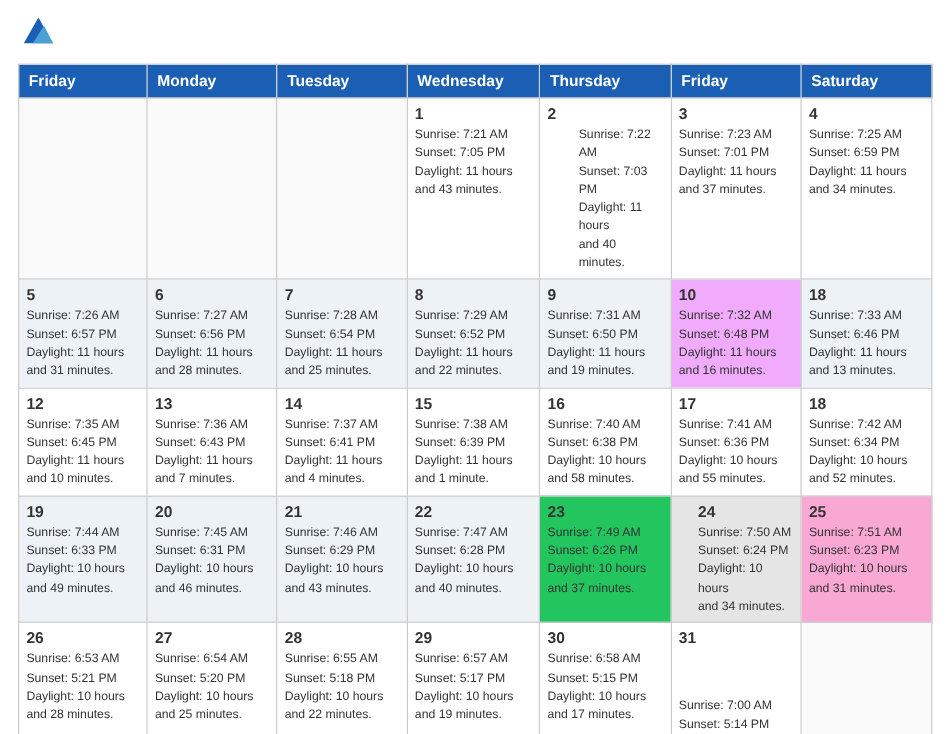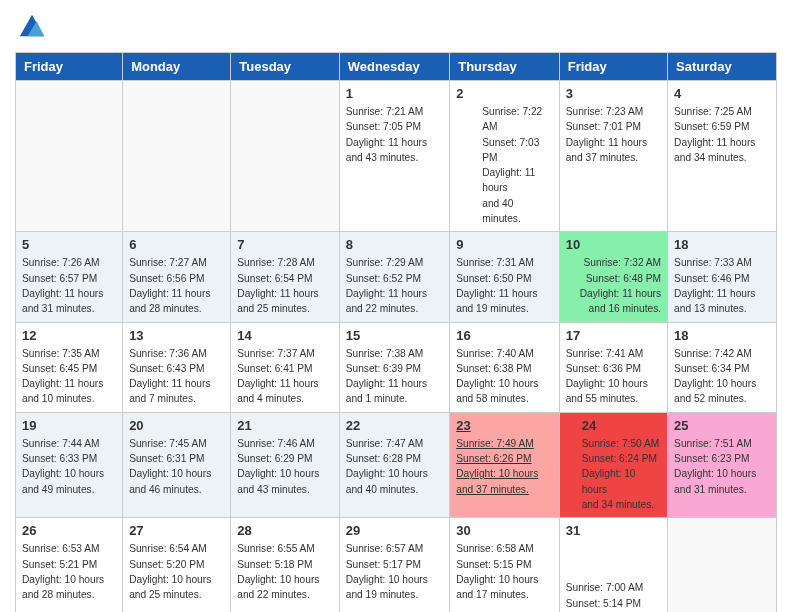--- a/index.html
+++ b/index.html
@@ -189,23 +189,23 @@
 Daylight: 11 hours
 and 22 minutes.</div>
           </td>
           <td style="background: rgb(237, 242, 247);">
             <span class="day-number">9</span>
             <div class="day-info" style="white-space: pre-line;">Sunrise: 7:31 AM
 Sunset: 6:50 PM
 Daylight: 11 hours
 and 19 minutes.</div>
           </td>
-          <td style="background: #86efac;">
+          <td style="background: #f0abfc;">
             <span class="day-number">10</span>
-            <div class="day-info" style="white-space: pre-line; text-align: right;">Sunrise: 7:32 AM
+            <div class="day-info" style="white-space: pre-line;">Sunrise: 7:32 AM
 Sunset: 6:48 PM
 Daylight: 11 hours
 and 16 minutes.</div>
           </td>
           <td style="background: rgb(237, 242, 247);">
             <span class="day-number">18</span>
             <div class="day-info" style="white-space: pre-line;">Sunrise: 7:33 AM
 Sunset: 6:46 PM
 Daylight: 11 hours
 and 13 minutes.</div>
@@ -284,28 +284,28 @@
 Daylight: 10 hours
 and 43 minutes.</div>
           </td>
           <td style="background: rgb(237, 242, 247); margin-top: 32px;">
             <span class="day-number">22</span>
             <div class="day-info" style="white-space: pre-line;">Sunrise: 7:47 AM
 Sunset: 6:28 PM
 Daylight: 10 hours
 and 40 minutes.</div>
           </td>
-          <td style="background: #fca5a5; text-decoration: underline;">
+          <td style="background: #22c55e;">
             <span class="day-number">23</span>
             <div class="day-info" style="white-space: pre-line;">Sunrise: 7:49 AM
 Sunset: 6:26 PM
 Daylight: 10 hours
 and 37 minutes.</div>
           </td>
-          <td style="background: #ef4444; padding-left: 22px;">
+          <td style="background: #e5e5e5; padding-left: 22px;">
             <span class="day-number">24</span>
             <div class="day-info" style="white-space: pre-line;">Sunrise: 7:50 AM
 Sunset: 6:24 PM
 Daylight: 10 hours
 and 34 minutes.</div>
           </td>
           <td style="background: #f9a8d4;">
             <span class="day-number">25</span>
             <div class="day-info" style="white-space: pre-line;">Sunrise: 7:51 AM
 Sunset: 6:23 PM

